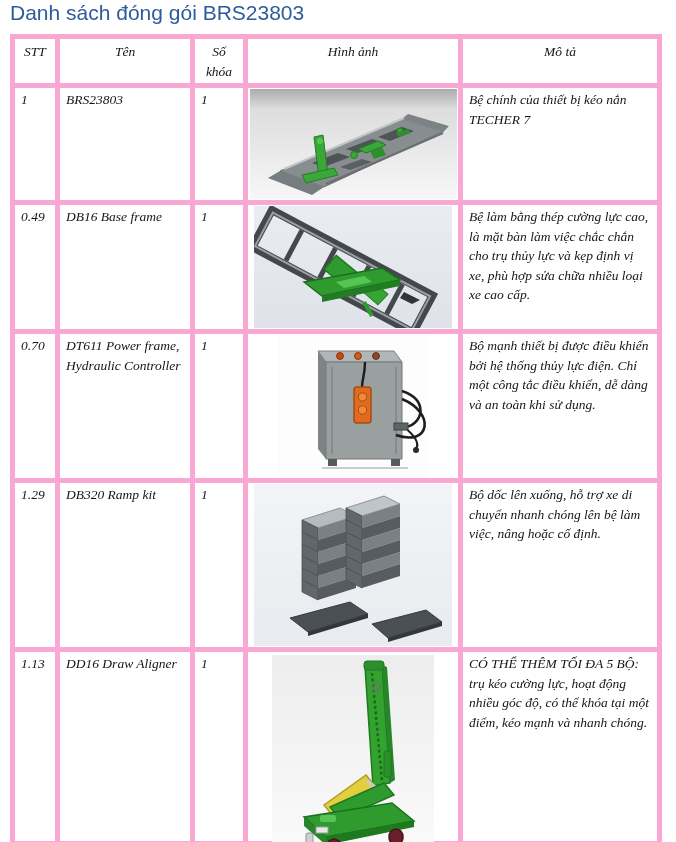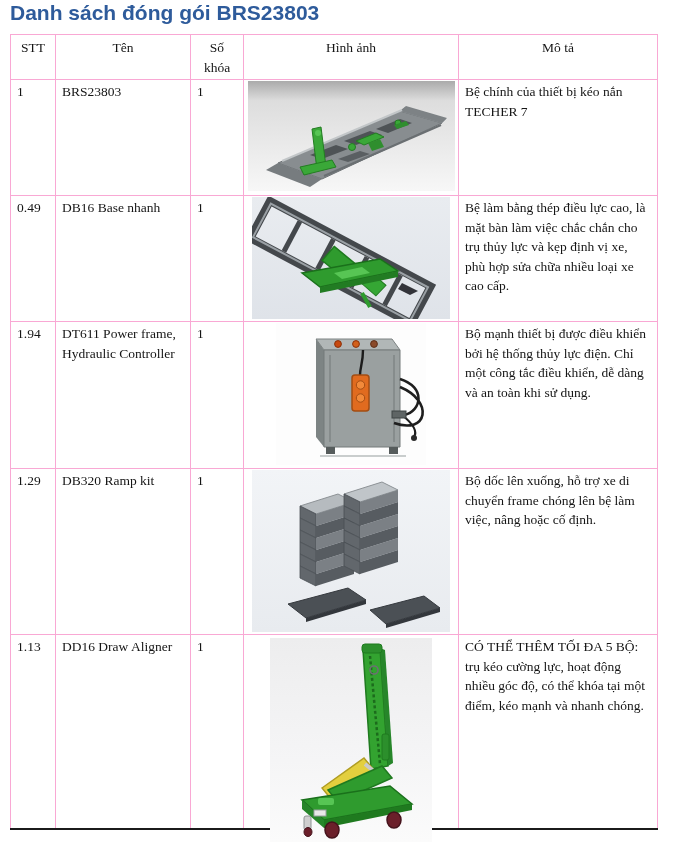--- a/index.html
+++ b/index.html
@@ -7,37 +7,38 @@
     position:relative;
     width:676px;height:842px;
     background:#ffffff;
     font-family:"Liberation Serif", serif;
     color:#151515;
     overflow:hidden;
   }
   .doc-title{
     position:absolute;left:10px;top:1px;margin:0;
     font-family:"Liberation Sans", sans-serif;
-    font-weight:bold;font-size:21px;letter-spacing:0;
+    font-weight:normal;font-size:21px;letter-spacing:0;
     color:#2e5b9b;
   }
   table.pack{
     position:absolute;left:10px;top:34px;
     width:647px;
     border-collapse:collapse;
     table-layout:fixed;
     font-size:13.5px;
   }
   table.pack{border:1px solid #1b1b1b;border-bottom:2px solid #1b1b1b;}
   .pack th,.pack td{
-    border:1px solid #f9a8d4;
+    border:5px solid #f9a8d4;
     vertical-align:top;
     padding:2px 6px;
     line-height:1.45;
     overflow:visible;
+    font-style:italic;
   }
   .pack th{font-weight:normal;text-align:center;padding-top:3px;}
   col.c-stt{width:45px}
   col.c-ten{width:135px}
   col.c-sl{width:53px}
   col.c-img{width:215px}
   col.c-mota{width:199px}
   tr.hrow{height:38px}
   tr.r0{height:116px}
   tr.r1{height:126px}
@@ -116,21 +117,21 @@
             <circle cx="150" cy="42" r="3" fill="#3aa838" stroke="#237d22"></circle>
             <polygon points="146,44 158,40 161,44 149,48" fill="#2f8e2e"></polygon>
           </svg>
         </div>
       </td>
       <td class="desc">Bệ chính của thiết bị kéo nắn TECHER 7</td>
     </tr>
 
     <tr class="r1">
       <td>0.49</td>
-      <td>DB16 Base nhanh</td>
+      <td>DB16 Base frame</td>
       <td>1</td>
       <td class="imgcell">
         <div class="fig">
           <svg width="198" height="122" viewBox="0 0 198 122">
             <defs>
               <linearGradient id="bg2" x1="0" y1="0" x2="0" y2="1">
                 <stop offset="0" stop-color="#e9ecf0"></stop>
                 <stop offset="1" stop-color="#dfe3e9"></stop>
               </linearGradient>
             </defs>
@@ -149,25 +150,25 @@
             </g>
 
             <polygon points="50,76 128,62 146,74 68,90" fill="#2f9b2e" stroke="#1a701b" stroke-width="1.5"></polygon>
             <polygon points="68,90 146,74 146,80 68,96" fill="#227c23"></polygon>
             <polygon points="82,76 110,70 118,76 90,82" fill="#57c554"></polygon>
             <line x1="110" y1="96" x2="118" y2="110" stroke="#2f9b2e" stroke-width="4"></line>
             <polygon points="150,86 166,94 158,98 146,92" fill="#33343a"></polygon>
           </svg>
         </div>
       </td>
-      <td class="desc">Bệ làm bằng thép điều lực cao, là mặt bàn làm việc chắc chắn cho trụ thủy lực và kẹp định vị xe, phù hợp sửa chữa nhiều loại xe cao cấp.</td>
+      <td class="desc">Bệ làm bằng thép cường lực cao, là mặt bàn làm việc chắc chắn cho trụ thủy lực và kẹp định vị xe, phù hợp sửa chữa nhiều loại xe cao cấp.</td>
     </tr>
 
     <tr class="r2">
-      <td>1.94</td>
+      <td>0.70</td>
       <td>DT611 Power frame, Hydraulic Controller</td>
       <td>1</td>
       <td class="imgcell">
         <div class="fig">
           <svg width="150" height="142" viewBox="0 0 150 142">
             <rect x="0" y="0" width="150" height="142" fill="#fdfdfd"></rect>
 
             <polygon points="40,16 116,16 124,27 48,27" fill="#b1b7b7" stroke="#7c8282" stroke-width="1"></polygon>
             <circle cx="62" cy="21" r="3.4" fill="#c8490f" stroke="#8a3009"></circle>
             <circle cx="80" cy="21" r="3.4" fill="#d2601a" stroke="#8a3009"></circle>
@@ -258,21 +259,21 @@
               </g>
             </g>
 
             <polygon points="36,134 96,118 114,130 54,148" fill="#4b5055" stroke="#35393e" stroke-width="1"></polygon>
             <polygon points="54,148 114,130 114,134 54,152" fill="#33373c"></polygon>
             <polygon points="118,140 172,126 188,138 134,154" fill="#4b5055" stroke="#35393e" stroke-width="1"></polygon>
             <polygon points="134,154 188,138 188,142 134,158" fill="#33373c"></polygon>
           </svg>
         </div>
       </td>
-      <td class="desc">Bộ dốc lên xuống, hỗ trợ xe di chuyển frame chóng lên bệ làm việc, nâng hoặc cố định.</td>
+      <td class="desc">Bộ dốc lên xuống, hỗ trợ xe di chuyển nhanh chóng lên bệ làm việc, nâng hoặc cố định.</td>
     </tr>
 
     <tr class="r4">
       <td>1.13</td>
       <td>DD16 Draw Aligner</td>
       <td>1</td>
       <td class="imgcell">
         <div class="fig-rel">
           <svg width="162" height="204" viewBox="0 0 162 204">
             <defs>

